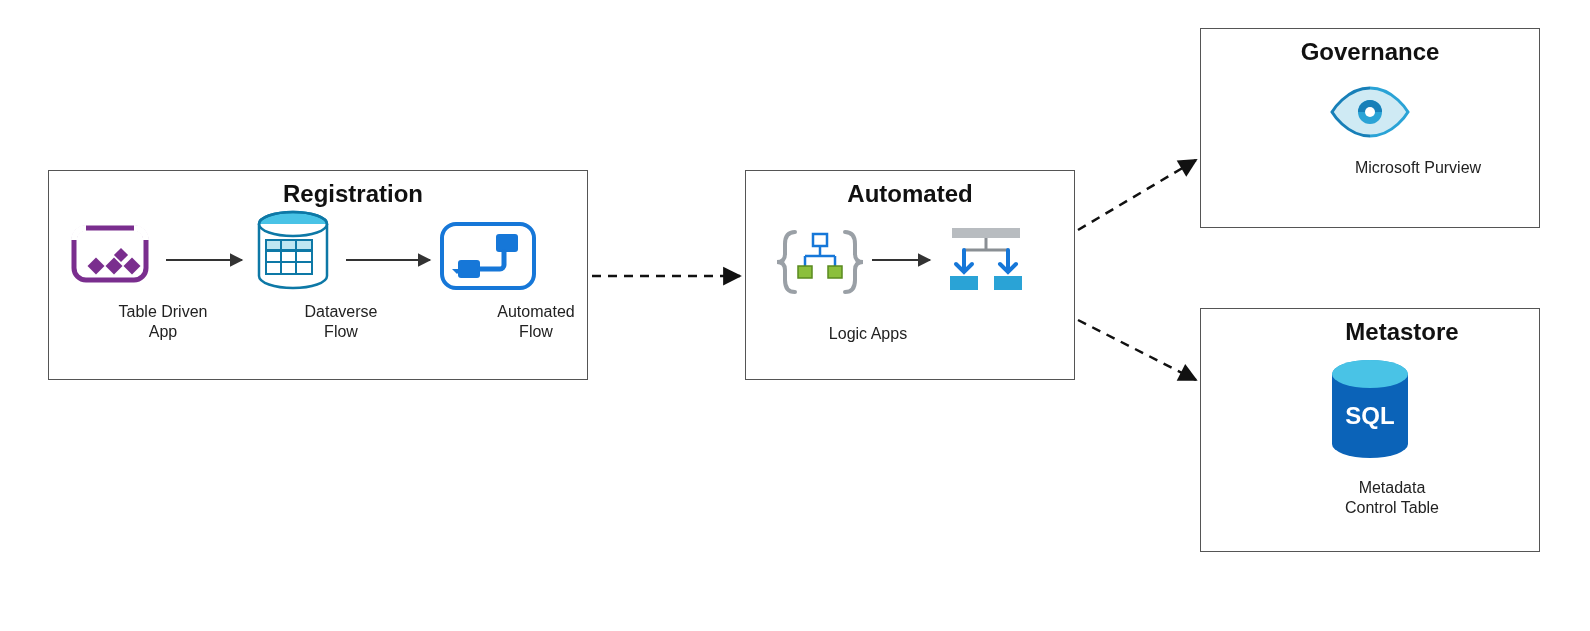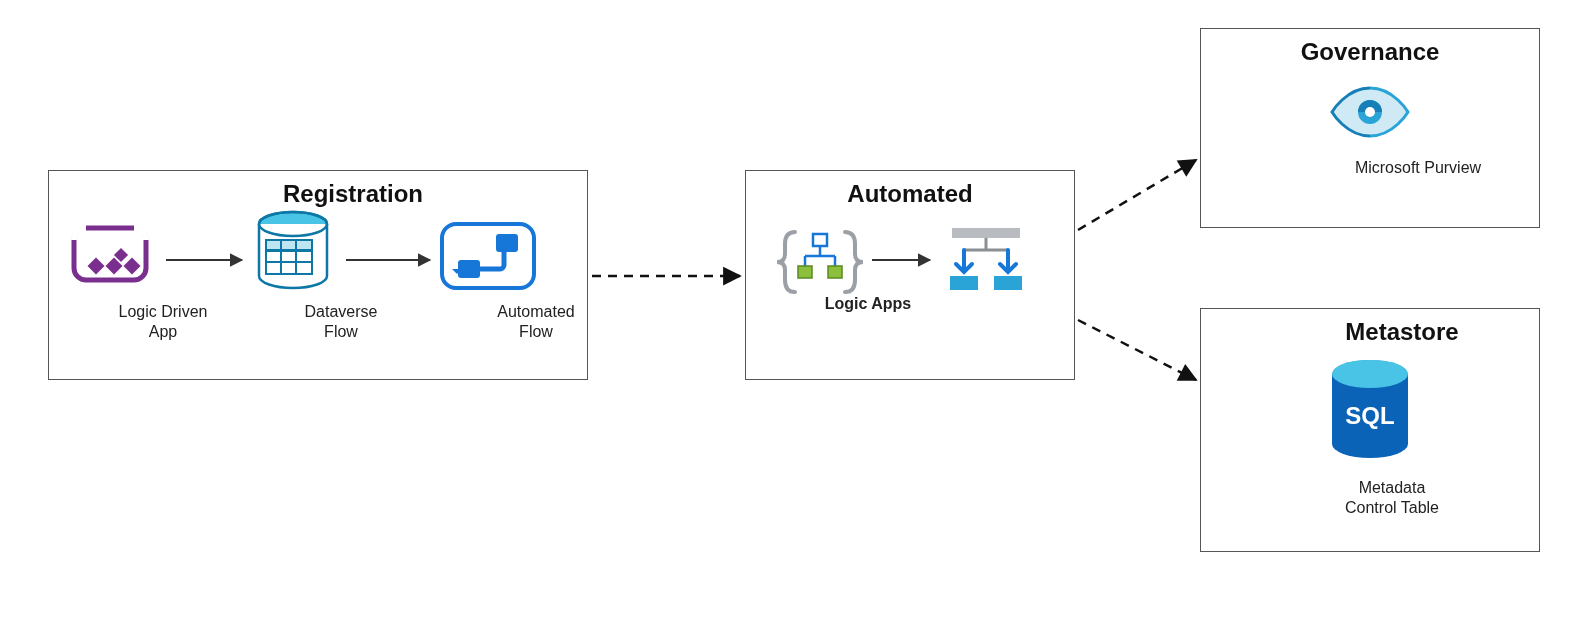--- a/index.html
+++ b/index.html
@@ -56,21 +56,21 @@
     <path d="M6 18 A12 12 0 0 1 18 6" fill="none" stroke="#fff" stroke-width="6"></path>
     <path d="M78 18 A12 12 0 0 0 66 6" fill="none" stroke="#fff" stroke-width="6"></path>
 
     <g fill="#7a2e8e">
       <rect x="22" y="38" width="12" height="12" transform="rotate(45 28 44)"></rect>
       <rect x="40" y="38" width="12" height="12" transform="rotate(45 46 44)"></rect>
       <rect x="58" y="38" width="12" height="12" transform="rotate(45 64 44)"></rect>
       <rect x="48" y="28" width="10" height="10" transform="rotate(45 53 33)"></rect>
     </g>
   </svg>
-  <div class="item-label" style="left:55px; top:302px; width:120px; white-space:pre-line;">Logic Driven
+  <div class="item-label" style="left:55px; top:302px; width:120px; white-space:pre-line;">Table Driven
 App</div>
 
   <svg class="icon" style="left:248px; top:210px;" width="90" height="88" viewBox="0 0 90 88">
 
     <ellipse cx="45" cy="14" rx="34" ry="12" fill="#49c3e6" stroke="#0d78a6" stroke-width="2.5"></ellipse>
     <path d="M11 14 v52 a34 12 0 0 0 68 0 v-52" fill="#fff" stroke="#0d78a6" stroke-width="2.5"></path>
     <ellipse cx="45" cy="14" rx="34" ry="12" fill="none" stroke="#0d78a6" stroke-width="2.5"></ellipse>
 
     <g stroke="#0d78a6" stroke-width="2" fill="#fff">
       <rect x="18" y="30" width="46" height="34" fill="#fff"></rect>
@@ -106,21 +106,21 @@
     <path d="M70 10 q10 0 10 12 v10 q0 8 8 8 q-8 0 -8 8 v10 q0 12 -10 12" fill="none" stroke="#9aa0a6" stroke-width="4" stroke-linecap="round"></path>
 
     <rect x="38" y="12" width="14" height="12" fill="#fff" stroke="#1677d8" stroke-width="2.5"></rect>
     <line x1="45" y1="24" x2="45" y2="34" stroke="#1677d8" stroke-width="2.5"></line>
     <line x1="30" y1="34" x2="60" y2="34" stroke="#1677d8" stroke-width="2.5"></line>
     <line x1="30" y1="34" x2="30" y2="44" stroke="#1677d8" stroke-width="2.5"></line>
     <line x1="60" y1="34" x2="60" y2="44" stroke="#1677d8" stroke-width="2.5"></line>
     <rect x="23" y="44" width="14" height="12" fill="#8bbf3c" stroke="#5a8a1f" stroke-width="1.5"></rect>
     <rect x="53" y="44" width="14" height="12" fill="#8bbf3c" stroke="#5a8a1f" stroke-width="1.5"></rect>
   </svg>
-  <div class="item-label" style="left:768px; top:294px; width:104px;font-weight:bold;">Logic Apps</div>
+  <div class="item-label" style="left:768px; top:324px; width:104px;">Logic Apps</div>
 
   <svg class="icon" style="left:938px; top:222px;" width="96" height="78" viewBox="0 0 96 78">
 
     <rect x="14" y="6" width="68" height="10" fill="#b8bcc0"></rect>
 
     <line x1="48" y1="16" x2="48" y2="28" stroke="#8a8f94" stroke-width="3"></line>
     <line x1="26" y1="28" x2="70" y2="28" stroke="#8a8f94" stroke-width="3"></line>
 
     <g stroke="#1677d8" stroke-width="4" fill="none" stroke-linecap="round">
       <line x1="26" y1="28" x2="26" y2="48"></line>

